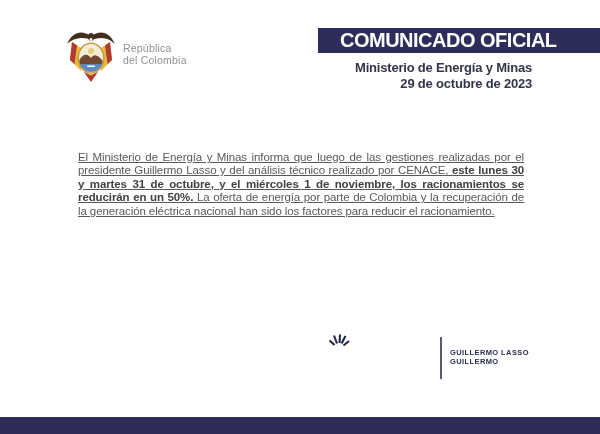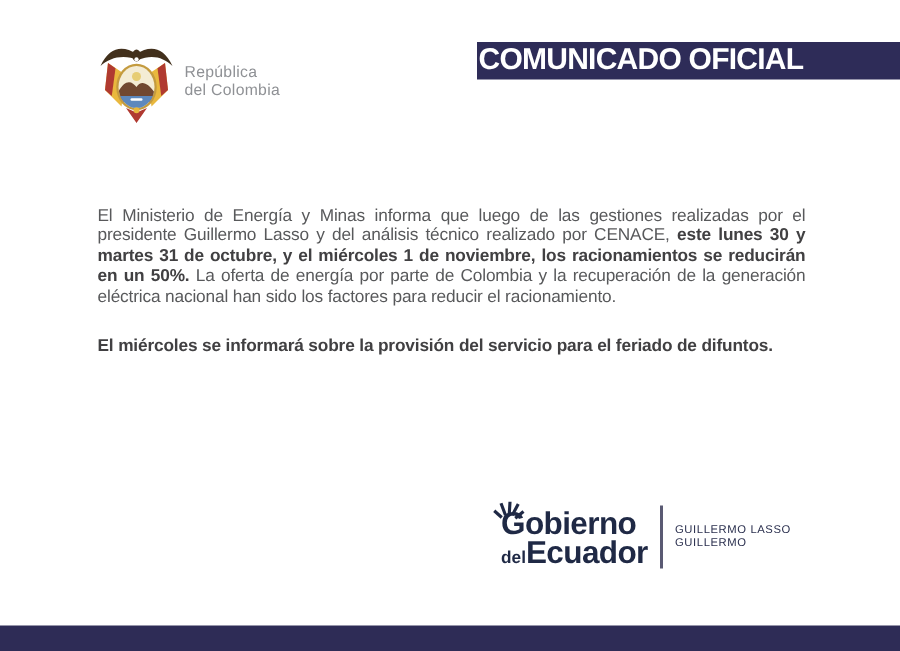--- a/index.html
+++ b/index.html
@@ -10,53 +10,53 @@
   
   .crest { position:absolute; left:66px; top:27px; width:50px; height:56px; }
   .republic {
     position:absolute; left:123px; top:43px;
     font-size:10.5px; line-height:11.5px; color:#8f9195; letter-spacing:0.2px;
   }
   
   .banner {
     position:absolute; left:318px; right:0; top:28px; height:25px;
     background:#2e2c58; color:#ffffff; display:flex; align-items:center;
-    padding-left:1px; box-sizing:border-box;
+    padding-left:22px; box-sizing:border-box;
   }
   .banner span { font-size:20px; font-weight:bold; letter-spacing:-0.5px; }
   .ministry {
     position:absolute; top:60px; right:68px; text-align:right;
     color:#33344a; font-weight:bold; font-size:13px; line-height:15.5px;
     letter-spacing:-0.2px;
   }
   
   .body-text {
     position:absolute; left:62px; top:135px; width:478px;
     color:#58595b; font-size:11.5px; line-height:13.4px;
     text-align:justify; letter-spacing:-0.1px;
   }
-  .body-text p { margin:3px; }
+  .body-text p { margin:16px;text-decoration:underline; }
   .body-text .b { font-weight:bold; color:#414042; }
   .body-text .p2 { margin-top:20px; }
   .body-text .p3 { margin-top:14px; }
   
   .rays { position:absolute; left:328px; top:334px; width:22px; height:14px; }
   .gov-text {
     position:absolute; left:334px; top:341px; color:#1f2945;
     font-weight:bold; font-size:21px; line-height:18.5px; letter-spacing:-0.4px;
     white-space:nowrap;
   }
   .gov-text .small { font-size:11.5px; font-weight:bold; letter-spacing:0; }
   .logo-divider {
     position:absolute; left:440px; top:337px; width:1.5px; height:42px;
     background:#5a5a73;
   }
   .president {
     position:absolute; left:450px; top:349px; color:#2a2f4e;
-    font-weight:normal; font-size:7.5px; line-height:8.5px; letter-spacing:0.4px;
+    font-weight:bold; font-size:7.5px; line-height:8.5px; letter-spacing:0.4px;
     white-space:nowrap;
   }
   
   .bottom-bar {
     position:absolute; left:0; right:0; bottom:0; height:17px; background:#2e2c56;
   }
 </style>
 </head>
 <body>
 
@@ -93,40 +93,39 @@
 
   <div class="republic">
     <div>República</div>
     <div>del Colombia</div>
   </div>
 
   <div class="banner">
     <span>COMUNICADO OFICIAL</span>
   </div>
 
+  <div class="ministry">
+    <div>Ministerio de Energía y Minas</div>
+    <div>29 de octubre de 2023</div>
+  </div>
 
   <div class="body-text">
     <p><span>El Ministerio de Energía y Minas informa que luego de las gestiones realizadas por el presidente Guillermo Lasso y del análisis técnico realizado por CENACE, </span><span class="b">este lunes 30 y martes 31 de octubre, y el miércoles 1 de noviembre, los racionamientos se reducirán en un 50%.</span><span> La oferta de energía por parte de Colombia y la recuperación de la generación eléctrica nacional han sido los factores para reducir el racionamiento.</span></p>
-    <p class="b p2">El miércoles se informará sobre la provisión del servicio para el feriado de difuntos.</p>
   </div>
 
   <svg class="rays" viewBox="0 0 22 14" aria-hidden="true">
     <g stroke="#1f2945" stroke-width="2.1" stroke-linecap="butt" fill="none">
       <line x1="1.5" y1="6.5" x2="6.5" y2="11"></line>
       <line x1="6" y1="1.5" x2="9" y2="9.5"></line>
       <line x1="12" y1="0.5" x2="11.5" y2="9"></line>
       <line x1="17.5" y1="2" x2="13.5" y2="9.5"></line>
       <line x1="21" y1="7" x2="15.5" y2="11.5"></line>
     </g>
   </svg>
 
-  <div class="gov-text">
-    <div>Gobierno</div>
-    <div><span class="small">del</span><span>Ecuador</span></div>
-  </div>
 
   <div class="logo-divider"></div>
 
   <div class="president">
     <div>GUILLERMO LASSO</div>
     <div>GUILLERMO</div>
   </div>
 
   <div class="bottom-bar"></div>
 </div>

